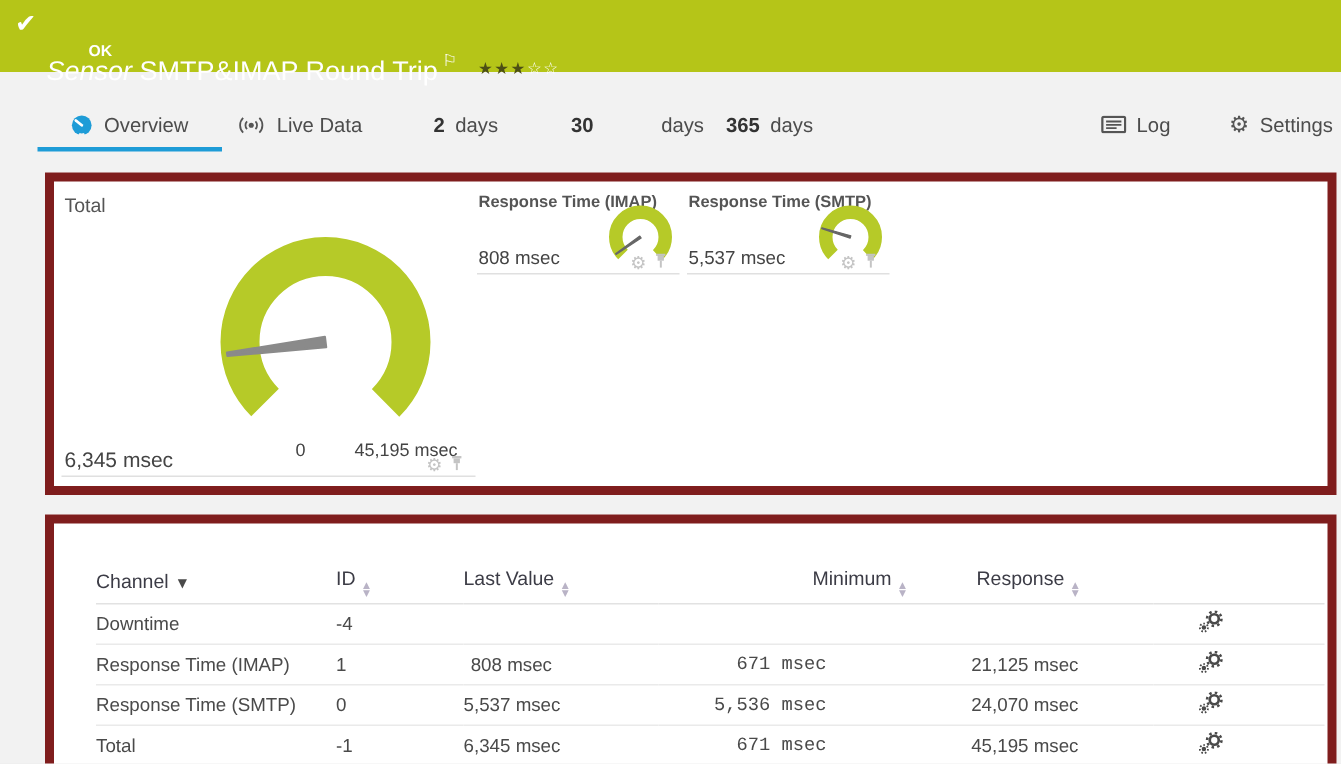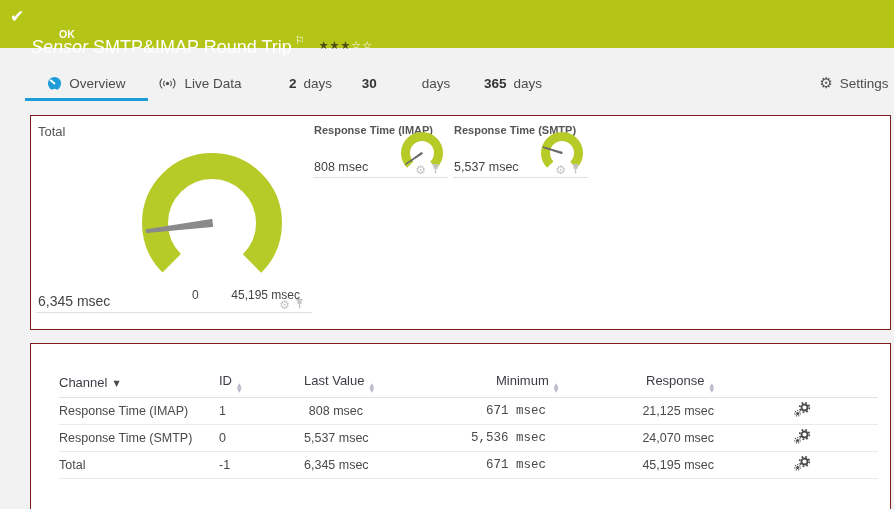--- a/index.html
+++ b/index.html
@@ -29,21 +29,21 @@
          justify-content:center; gap:7px; font-size:13.5px; color:#4c4c4c; cursor:pointer;
          white-space:nowrap; }
   .tab b { font-weight:bold; color:#333; }
   .tab .unit { color:#4c4c4c; }
   .tab-underline { position:absolute; left:0; right:0; bottom:0; height:3px;
                    background:var(--blue,#1e9cd7); }
   .gearglyph { font-family:"DejaVu Sans", sans-serif; font-size:15px; color:#555; }
 
   
   .panel { position:absolute; left:30px; width:861px; background:#fff;
-           border:1px solid #7f1d1d; }
+           border:6px solid #7f1d1d; }
   .panel-gauges { top:115px; height:215px; }
   .panel-table  { top:343px; height:200px; }
 
   
   .total-block { position:absolute; left:5px; top:6px; width:276px; height:191px;
                  border-bottom:1px solid #e0e0e0; }
   .gauge-label { position:absolute; left:2px; top:2px; font-size:13px; color:#555; }
   .total-svg { position:absolute; left:101px; top:26px; }
   .gauge-min { position:absolute; left:156px; top:166px; font-size:12px; color:#444; }
   .gauge-max { position:absolute; right:12px; top:166px; font-size:12px; color:#444; }
@@ -64,21 +64,21 @@
 
   
   .chan-table { margin:25px 0 0 28px; width:819px; border-collapse:collapse; table-layout:fixed; }
   .chan-table th { height:28px; font-size:13px; font-weight:normal; color:#3c3c46;
                    text-align:left; border-bottom:1px solid #e2e2e2; cursor:pointer;
                    white-space:nowrap; }
   .chan-table td { height:27px; font-size:12.5px; color:#4a4a4a;
                    border-bottom:1px solid #eaeaea; white-space:nowrap; }
   td.col-last, td.col-min, td.col-max { text-align:right; }
   td.col-last { padding-right:71px; }
-  th.col-min  { padding-left:62px; }  td.col-min { padding-right:53px;font-family:Liberation Mono, monospace; }
+  th.col-min  { padding-left:62px;text-align:right; }  td.col-min { padding-right:53px;font-family:Liberation Mono, monospace; }
   th.col-max  { padding-left:47px; }  td.col-max { padding-right:50px; }
   .col-gear-cell { padding-left:30px; }
   .sort-active { font-size:8px; color:#4a4a4a; margin-left:6px; vertical-align:1px;
                  font-family:"DejaVu Sans", sans-serif; }
   .sort-both { display:inline-flex; flex-direction:column; margin-left:5px;
                vertical-align:-2px; }
   .sort-both i { font-style:normal; font-size:6px; line-height:5px; color:#b9b3c6;
                  font-family:"DejaVu Sans", sans-serif; }
   .row-gear { cursor:pointer; display:inline-block; }
 </style>
@@ -116,31 +116,38 @@
         <path d="M14.9,1.6 a6.9,6.9 0 0 1 0,9.8" stroke="#555" stroke-width="1.2" fill="none"></path>
       </svg>
       <span>Live Data</span>
     </div>
 
     <div class="tab" style="left:283px;width:55px;">
       <b>2</b>
       <span class="unit">days</span>
     </div>
 
-    <div class="tab" style="left:375px;width:62px;gap:45px;">
+    <div class="tab" style="left:394px;width:62px;gap:45px;">
       <b>30</b>
       <span class="unit">days</span>
     </div>
 
     <div class="tab" style="left:478px;width:70px;">
       <b>365</b>
       <span class="unit">days</span>
     </div>
 
 
+    <div class="tab" style="left:726px;width:62px;">
+      <svg width="17" height="12" viewBox="0 0 17 12">
+        <rect x="0.9" y="0.9" width="15.2" height="10.2" rx="1" stroke="#555" stroke-width="1.5" fill="none"></rect>
+        <path d="M3.4,4 h10.2 M3.4,6.2 h10.2 M3.4,8.4 h7" stroke="#555" stroke-width="1.2"></path>
+      </svg>
+      <span>Log</span>
+    </div>
 
     <div class="tab" style="left:816px;width:76px;">
       <span class="gearglyph">⚙</span>
       <span>Settings</span>
     </div>
   </nav>
 
   <section class="panel panel-gauges">
 
     <div class="total-block">
@@ -235,20 +242,34 @@
           <th class="col-max">
             <span>Response</span><span class="sort-both">
                 <i>▲</i>
                 <i>▼</i>
               </span></th>
           <th class="col-gear-cell"></th>
         </tr>
       </thead>
       <tbody>
         <tr>
+          <td class="col-channel">Downtime</td>
+          <td class="col-id">-4</td>
+          <td class="col-last"></td>
+          <td class="col-min"></td>
+          <td class="col-max"></td>
+          <td class="col-gear-cell"><span class="row-gear">
+            <svg width="17" height="15" viewBox="0 0 17 15">
+              <circle cx="10.5" cy="5.5" r="3" stroke="#4a4a4a" stroke-width="1.8" fill="none"></circle>
+              <circle cx="10.5" cy="5.5" r="4.8" stroke="#4a4a4a" stroke-width="1.7" fill="none" stroke-dasharray="1.7 2.1"></circle>
+              <circle cx="3.6" cy="11.4" r="1.5" fill="#4a4a4a"></circle>
+              <circle cx="3.6" cy="11.4" r="2.7" stroke="#4a4a4a" stroke-width="1.2" fill="none" stroke-dasharray="1.1 1.3"></circle>
+            </svg></span></td>
+        </tr>
+        <tr>
           <td class="col-channel">Response Time (IMAP)</td>
           <td class="col-id">1</td>
           <td class="col-last">808 msec</td>
           <td class="col-min">671 msec</td>
           <td class="col-max">21,125 msec</td>
           <td class="col-gear-cell"><span class="row-gear">
             <svg width="17" height="15" viewBox="0 0 17 15">
               <circle cx="10.5" cy="5.5" r="3" stroke="#4a4a4a" stroke-width="1.8" fill="none"></circle>
               <circle cx="10.5" cy="5.5" r="4.8" stroke="#4a4a4a" stroke-width="1.7" fill="none" stroke-dasharray="1.7 2.1"></circle>
               <circle cx="3.6" cy="11.4" r="1.5" fill="#4a4a4a"></circle>

